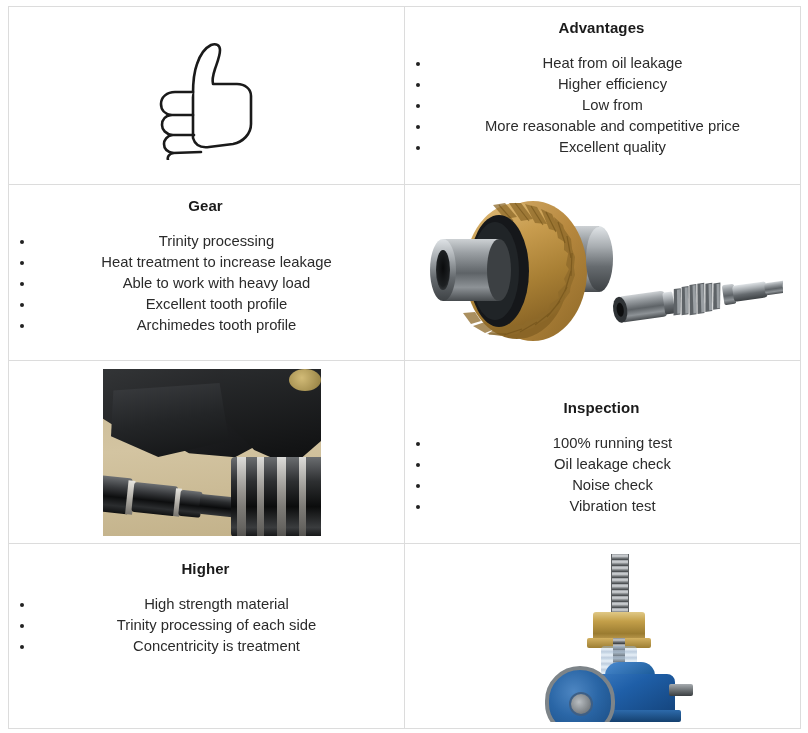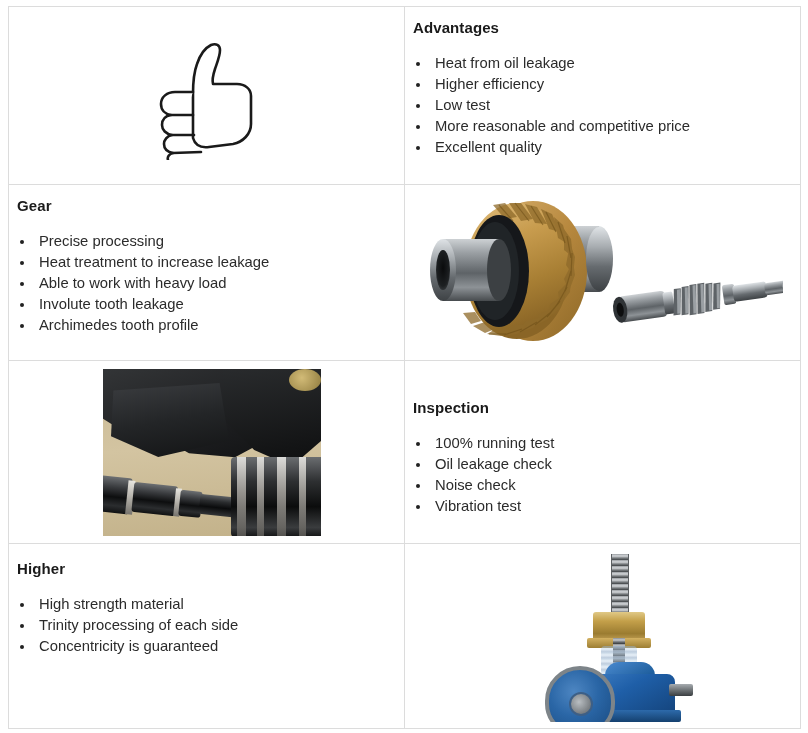--- a/index.html
+++ b/index.html
@@ -17,20 +17,21 @@
 
   .spec-table {
     position: absolute;
     left: 8px;
     top: 6px;
     width: 793px;
     height: 722px;
     border-collapse: collapse;
     table-layout: fixed;
     background: #ffffff;
+    text-align: center;
   }
   .spec-table td {
     border: 1px solid #dcdcdc;
     vertical-align: top;
     padding: 0;
     background: #ffffff;
   }
   .col-left  { width: 396px; }
   .col-right { width: 396px; }
 
@@ -287,37 +288,37 @@
             </svg>
           </div>
         </div>
       </td>
       <td>
         <div class="textcell">
           <div class="cell-heading">Advantages</div>
           <ul class="bullets">
             <li>Heat from oil leakage</li>
             <li>Higher efficiency</li>
-            <li>Low test</li>
+            <li>Low from</li>
             <li>More reasonable and competitive price</li>
             <li>Excellent quality</li>
           </ul>
         </div>
       </td>
     </tr>
 
     <tr class="r2">
       <td>
         <div class="textcell">
           <div class="cell-heading">Gear</div>
           <ul class="bullets">
-            <li>Precise processing</li>
+            <li>Trinity processing</li>
             <li>Heat treatment to increase leakage</li>
             <li>Able to work with heavy load</li>
-            <li>Involute tooth leakage</li>
+            <li>Excellent tooth profile</li>
             <li>Archimedes tooth profile</li>
           </ul>
         </div>
       </td>
       <td>
         <div class="mediacell">
           <div class="gear-photo">
             <svg width="362" height="164" viewBox="0 0 362 164" aria-hidden="true">
               <defs>
                 <linearGradient id="bronze" x1="0" y1="0" x2="0.3" y2="1">
@@ -478,21 +479,21 @@
       </td>
     </tr>
 
     <tr class="r4">
       <td>
         <div class="textcell" style="padding-top:16px;">
           <div class="cell-heading">Higher</div>
           <ul class="bullets">
             <li>High strength material</li>
             <li>Trinity processing of each side</li>
-            <li>Concentricity is guaranteed</li>
+            <li>Concentricity is treatment</li>
           </ul>
         </div>
       </td>
       <td>
         <div class="mediacell">
           <div class="jack-photo">
             <div class="jack-screw"></div>
             <div class="jack-collar"></div>
             <div class="jack-collar-lip"></div>
             <div class="jack-screw-lower"></div>

